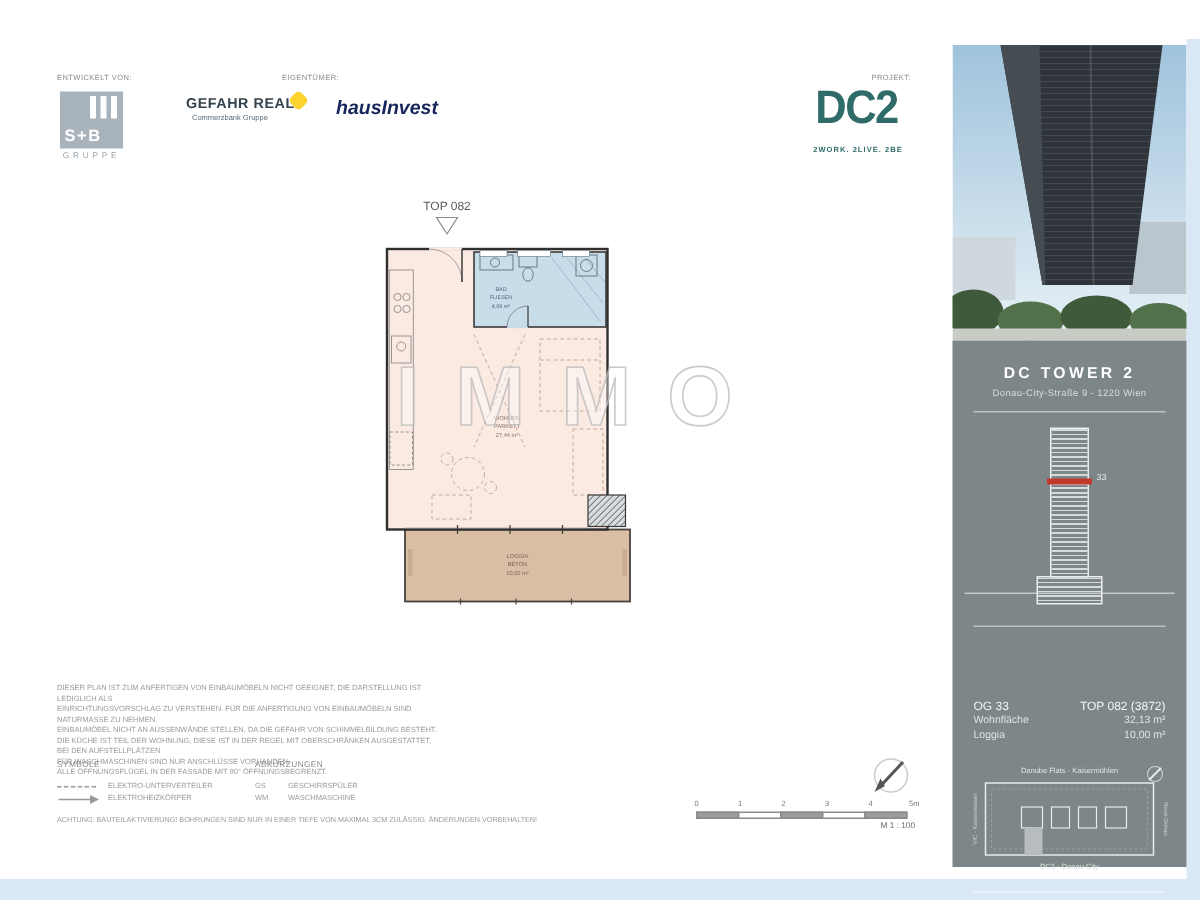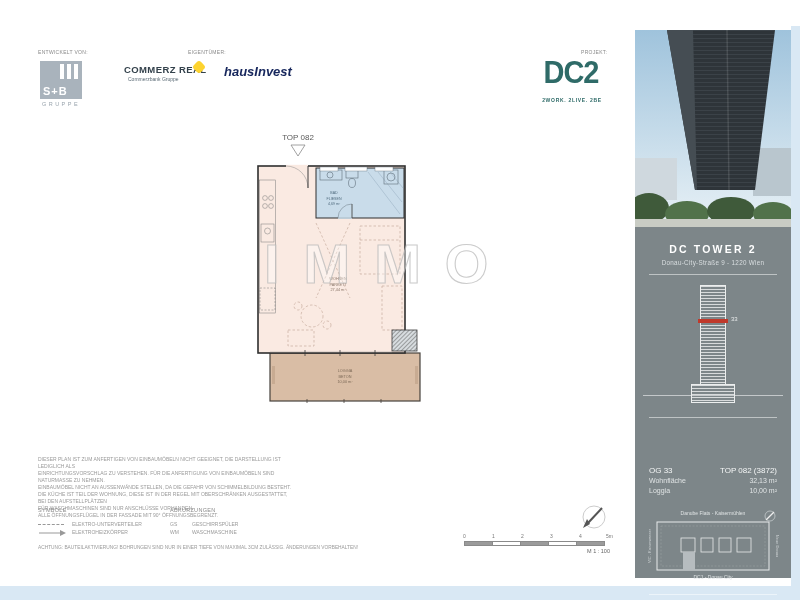--- a/index.html
+++ b/index.html
@@ -70,21 +70,21 @@
   <div class="abs sb-box">
     <div class="sb-bars">
       <div class="sb-bar"></div>
         <div class="sb-bar"></div>
         <div class="sb-bar"></div>
     </div>
     <div class="sb-name">S+B</div>
   </div>
   <div class="abs sb-sub">GRUPPE</div>
 
-  <div class="abs cr-name">COMMERZ REAL</div>
+  <div class="abs cr-name">GEFAHR REAL</div>
   <div class="abs cr-sub">Commerzbank Gruppe</div>
   <div class="abs cb-icon"></div>
   <div class="abs hi-name">hausInvest</div>
 
   <div class="abs dc2-name">DC2</div>
   <div class="abs dc2-tag">2WORK. 2LIVE. 2BE</div>
 
   <svg class="abs" style="left:250px;top:128px;" width="190" height="290" viewBox="0 0 190 290">
     <defs>
       <pattern id="hatch" width="3" height="3" patternUnits="userSpaceOnUse" patternTransform="rotate(45)">

